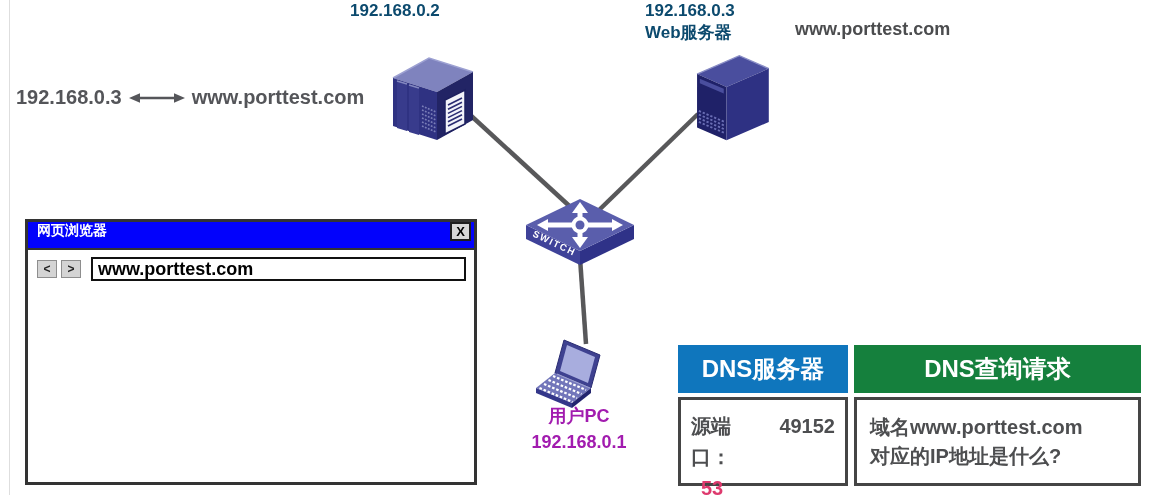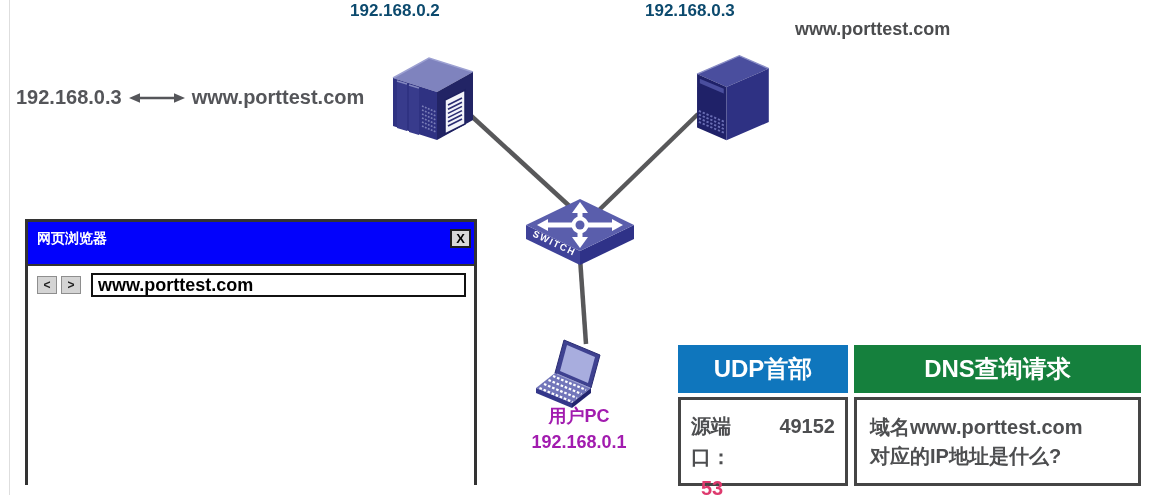--- a/index.html
+++ b/index.html
@@ -12,22 +12,22 @@
   .dev-label{position:absolute;text-align:left;font-weight:bold;font-size:17px;line-height:22px;color:#0c4a6e;}
   .domain-top{position:absolute;left:795px;top:19px;font-weight:bold;font-size:18px;color:#4b4c4e;}
   .mapping{position:absolute;left:16px;top:86px;font-weight:bold;font-size:20px;color:#545559;
            display:flex;align-items:center;gap:7px;}
   .pc-label{position:absolute;left:503px;top:403px;width:152px;text-align:center;
             font-weight:bold;font-size:18px;line-height:26px;color:#a21caf;}
 
   
   .window{position:absolute;left:25px;top:219px;width:452px;height:266px;background:#fff;
           border:3px solid #333333;box-sizing:border-box;}
-  .titlebar{height:26px;background:#0202fc;display:flex;align-items:flex-end;
-            padding:0 3px 16px 9px;border-bottom:2px solid #333333;}
+  .titlebar{height:26px;background:#0202fc;display:flex;align-items:flex-start;
+            padding:0 3px 0 9px;border-bottom:2px solid #333333;}
   .titlebar-text{color:#ffffff;font-size:14px;font-weight:bold;}
   .close-btn{margin-left:auto;width:21px;height:19px;background:#d8d8d8;border:2px solid #1e1e1e;
              display:flex;align-items:center;justify-content:center;font-size:13px;font-weight:bold;
              color:#000;box-sizing:border-box;cursor:default;}
   .toolbar{display:flex;align-items:center;padding:7px 8px 0 9px;}
   .nav-btn{width:20px;height:18px;background:#d4d4d4;border:1px solid #8e8e8e;margin-right:4px;
            display:flex;align-items:center;justify-content:center;font-size:12px;font-weight:bold;
            color:#222;padding:0;font-family:inherit;}
   .address{flex:1;height:24px;border:2px solid #111111;margin-left:6px;font-size:18px;font-weight:bold;
            color:#000;padding:0 5px;box-sizing:border-box;font-family:inherit;background:#fff;}
@@ -134,20 +134,21 @@
         <path d="M5.5,58 l33,14"></path>
     </g>
   </svg>
 
   <div class="dev-label" style="left:350px;top:0;width:170px;">
     <div>192.168.0.2</div>
   </div>
 
   <div class="dev-label" style="left:645px;top:0;width:180px;">
     <div>192.168.0.3</div>
+    <div>Web服务器</div>
   </div>
 
   <div class="domain-top">www.porttest.com</div>
 
   <div class="mapping">
     <span>192.168.0.3</span>
     <svg width="56" height="14" viewBox="0 0 56 14">
       <line x1="7" y1="7" x2="49" y2="7" stroke="#55565a" stroke-width="2.6"></line>
       <polygon points="0,7 11,2.2 11,11.8" fill="#55565a"></polygon>
       <polygon points="56,7 45,2.2 45,11.8" fill="#55565a"></polygon>
@@ -167,21 +168,21 @@
     </div>
     <div class="toolbar">
       <button class="nav-btn">&lt;</button>
       <button class="nav-btn">&gt;</button>
       <input class="address" type="text" readonly="" value="www.porttest.com" style="">
     </div>
     <div class="win-body"></div>
   </div>
 
   <div class="pkt">
-    <div class="pkt-h pkt-h-blue">UDP首部</div>
+    <div class="pkt-h pkt-h-blue">DNS服务器</div>
     <div class="pkt-h pkt-h-orange">DNS查询请求</div>
     <div class="pkt-b pkt-b-udp">
       <div class="row row-between">
         <span>源端口：</span>
         <span>49152</span>
       </div>
       <div class="row">
         <span class="pink">53</span>
       </div>
     </div>

